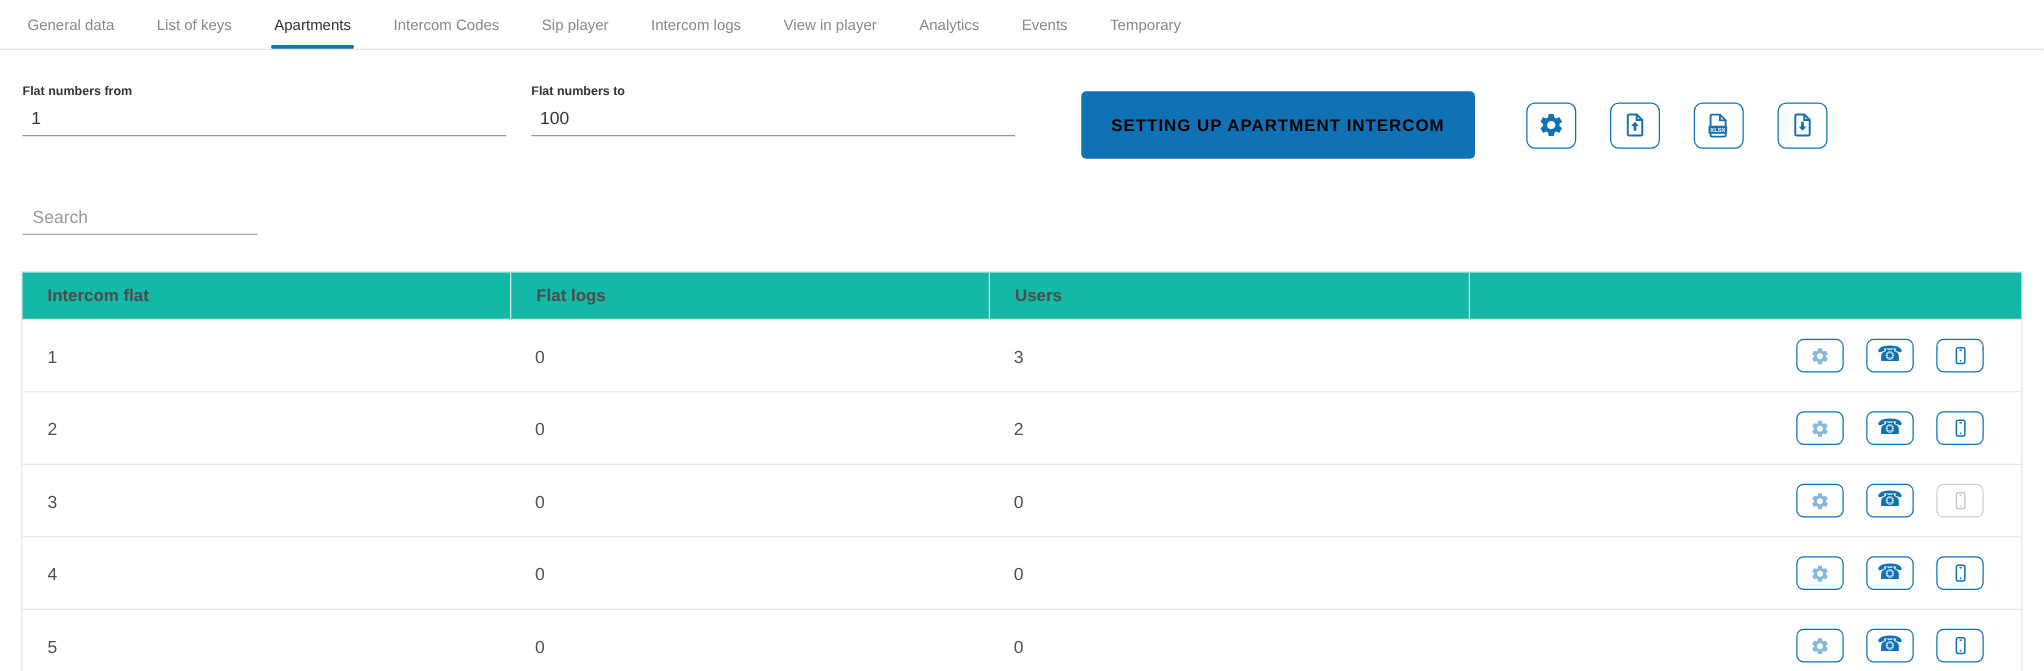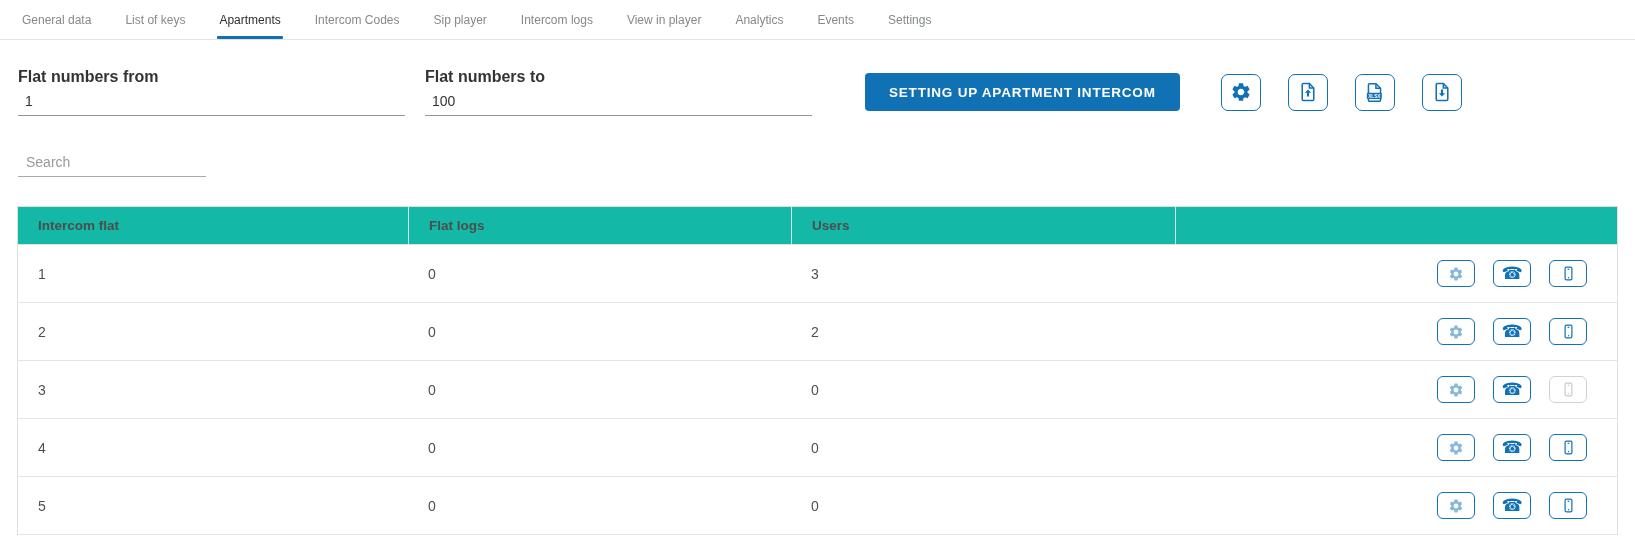--- a/index.html
+++ b/index.html
@@ -19,25 +19,25 @@
   
   .tabbar{display:flex;align-items:stretch;height:40px;border-bottom:1px solid #e3e3e3;padding-left:5px;}
   .tab{margin:0 17px;display:flex;align-items:center;font-size:12px;color:var(--tab-inactive);
     cursor:pointer;position:relative;white-space:nowrap;}
   .tab.active{color:var(--text-dark);}
   .tab.active::after{content:"";position:absolute;left:-2px;right:-2px;bottom:0;height:3px;
     background:var(--primary);border-radius:1px;}
   
   .filters{display:flex;align-items:flex-start;padding:28px 18px 0;}
   .field{width:387px;margin-right:20px;}
-  .field label{display:block;font-size:16px;font-weight:bold;color:#333;}
+  .field label{display:block;font-size:10px;font-weight:bold;color:#333;}
   .field input{width:100%;margin-top:3px;border:none;border-bottom:1px solid #969696;outline:none;
     font-size:14px;font-family:inherit;color:#333;padding:4px 0 6px 7px;background:transparent;}
   .toolbar{display:flex;align-items:center;margin-left:33px;margin-top:5px;}
-  .primary-btn{height:38px;padding:0 24px;margin-right:14px;background:var(--primary);color:#ffffff;
+  .primary-btn{height:54px;padding:0 24px;margin-right:14px;background:var(--primary);color:#000000;
     border:none;border-radius:4px;font-family:inherit;font-size:13.5px;font-weight:bold;
     letter-spacing:.8px;cursor:pointer;white-space:nowrap;}
   .icon-btn{width:40px;height:37px;margin-left:27px;border:1px solid var(--primary);border-radius:7px;
     background:#fff;color:var(--primary);display:flex;align-items:center;justify-content:center;
     cursor:pointer;padding:0;}
   .icon-btn:first-of-type{margin-left:0;}
   
   .search-wrap{margin:34px 0 0 18px;width:188px;}
   .search-wrap input{width:100%;border:none;border-bottom:1px solid #a9a9a9;outline:none;
     font-size:14px;font-family:inherit;color:#a16207;padding:4px 0 6px 8px;background:transparent;}
@@ -67,21 +67,21 @@
 <nav class="tabbar">
     <div class="tab">General data</div>
     <div class="tab">List of keys</div>
     <div class="tab active">Apartments</div>
     <div class="tab">Intercom Codes</div>
     <div class="tab">Sip player</div>
     <div class="tab">Intercom logs</div>
     <div class="tab">View in player</div>
     <div class="tab">Analytics</div>
     <div class="tab">Events</div>
-    <div class="tab">Settings</div>
+    <div class="tab">Temporary</div>
   </nav>
 
 <section class="filters">
   <div class="field">
     <label>Flat numbers from</label>
     <input type="text" value="1" style="">
   </div>
   <div class="field">
     <label>Flat numbers to</label>
     <input type="text" value="100" style="">

